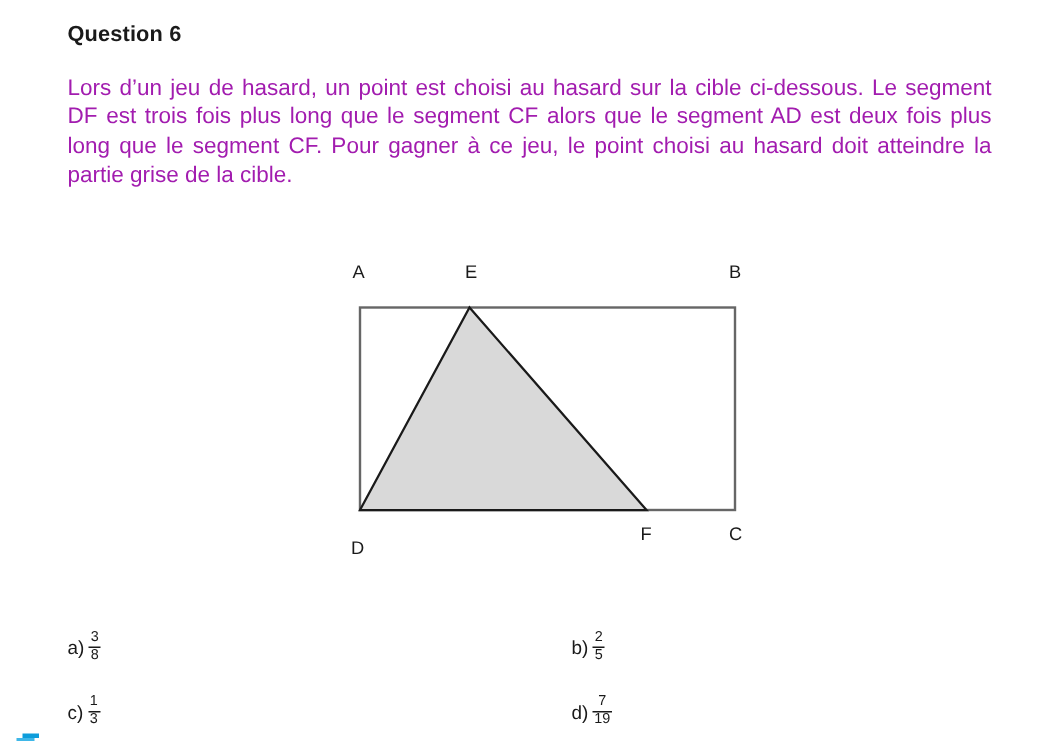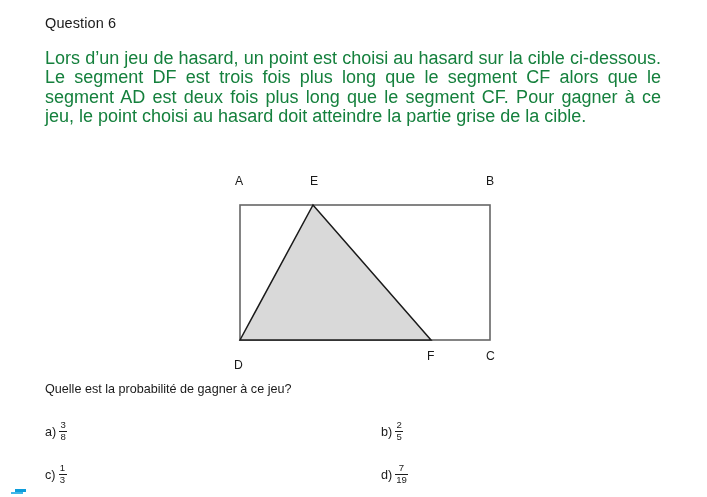--- a/index.html
+++ b/index.html
@@ -20,36 +20,36 @@
     position: absolute;
     inset: 0;
   }
 
   
   .q-title {
     position: absolute;
     left: 45px;
     top: 15px;
     font-size: 14.5px;
-    font-weight: normal;
+    font-weight: bold;
     letter-spacing: 0.1px;
     color: #1a1a1a;
   }
 
   
   .q-body {
     position: absolute;
     left: 45px;
     top: 49px;
     width: 616px;
-    font-size: 18px;
+    font-size: 15px;
     line-height: 19.4px;
     text-align: justify;
     text-justify: inter-word;
-    color: #15803d;
+    color: #a21caf;
   }
 
   
   .figure {
     position: absolute;
     left: 215px;
     top: 165px;
     width: 300px;
     height: 210px;
   }
@@ -162,21 +162,20 @@
     </svg>
   </div>
 
   <div class="fig-label lbl-A">A</div>
   <div class="fig-label lbl-E">E</div>
   <div class="fig-label lbl-B">B</div>
   <div class="fig-label lbl-D">D</div>
   <div class="fig-label lbl-F">F</div>
   <div class="fig-label lbl-C">C</div>
 
-  <div class="sub-q">Quelle est la probabilité de gagner à ce jeu?</div>
 
   <div class="option opt-a">
     <span>a)</span>
     <span class="frac">
       <span class="num">3</span>
       <span class="bar"></span>
       <span class="den">8</span>
     </span>
   </div>
 

